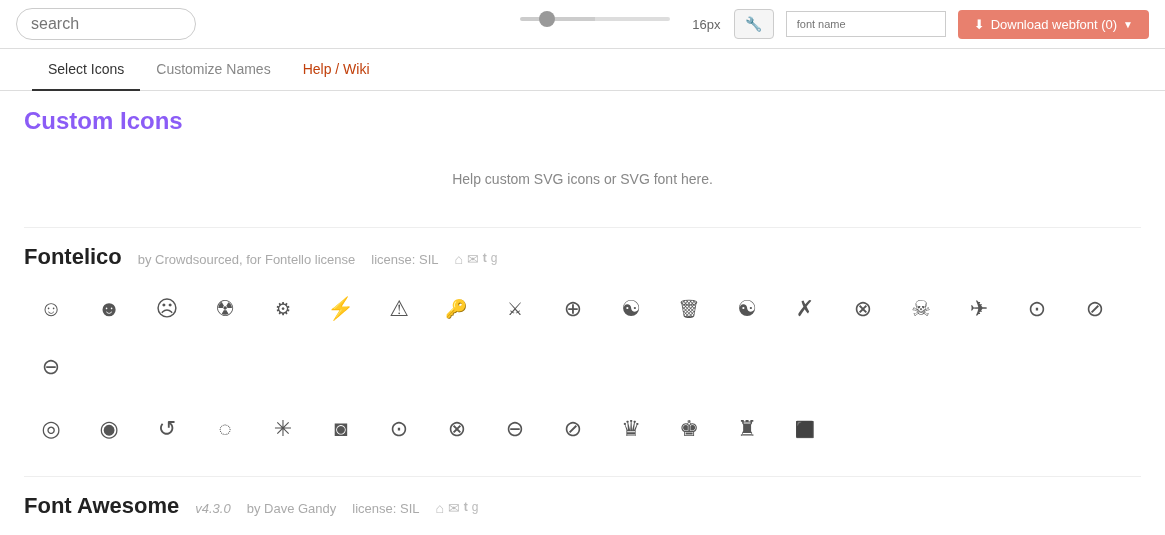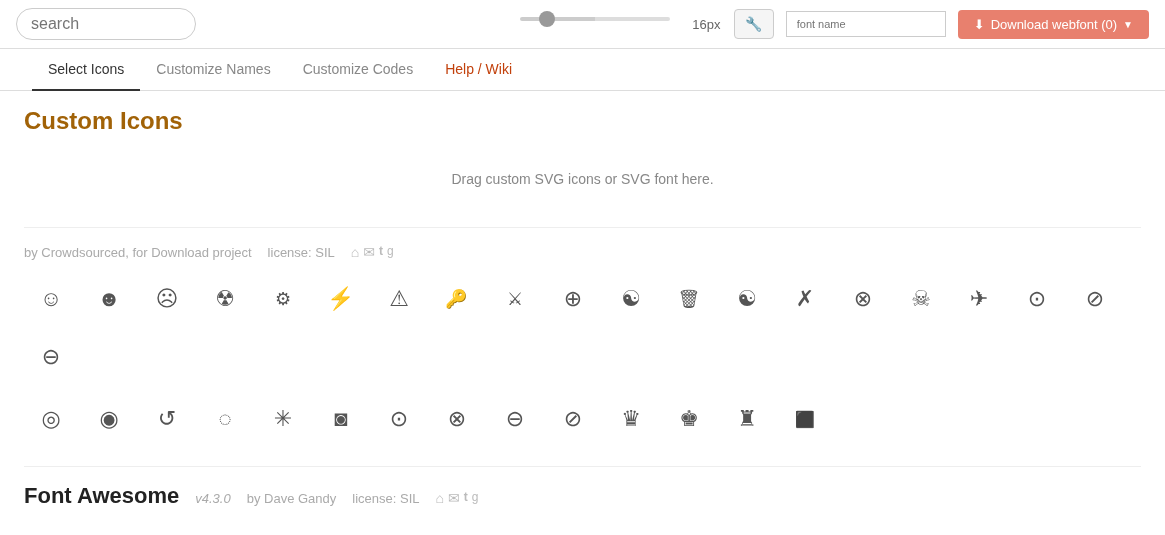--- a/index.html
+++ b/index.html
@@ -109,21 +109,21 @@
     
     .main {
       padding: 16px 24px;
       overflow-y: auto;
     }
 
     
     .section-title {
       font-size: 24px;
       font-weight: bold;
-      color: #a16207;
+      color: #8b5cf6;
       margin-bottom: 16px;
     }
     .drop-zone {
       border: none;
       padding: 20px;
       text-align: center;
       color: #888;
       font-size: 14px;
       margin-bottom: 20px;
     }
@@ -212,42 +212,40 @@
   </button>
 </div>
 
 <div class="tabs">
   <div class="tab active">
     <span>Select Icons</span>
   </div>
   <div class="tab">
     <span>Customize Names</span>
   </div>
-  <div class="tab">
-    <span>Customize Codes</span>
-  </div>
   <div class="tab red">
     <span>Help / Wiki</span>
   </div>
 </div>
 
 <div class="main">
 
   <div class="font-section">
     <h2 class="section-title">Custom Icons</h2>
     <div class="drop-zone">
-      <span>Drag custom SVG icons or SVG font here.</span>
+      <span>Help custom SVG icons or SVG font here.</span>
     </div>
   </div>
 
   <hr class="divider">
 
   <div class="font-section">
     <div class="font-header">
-      <span class="font-meta">by Crowdsourced, for Download project</span>
+      <span class="font-name">Fontelico</span>
+      <span class="font-meta">by Crowdsourced, for Fontello license</span>
       <span class="font-meta">license: SIL</span>
       <span class="font-meta-icons">
         <span>⌂</span>
         <span>✉</span>
         <span style="font-size:12px;font-weight:bold;">t</span>
         <span style="font-size:12px;">g</span>
       </span>
     </div>
 
     <div class="icon-grid">

